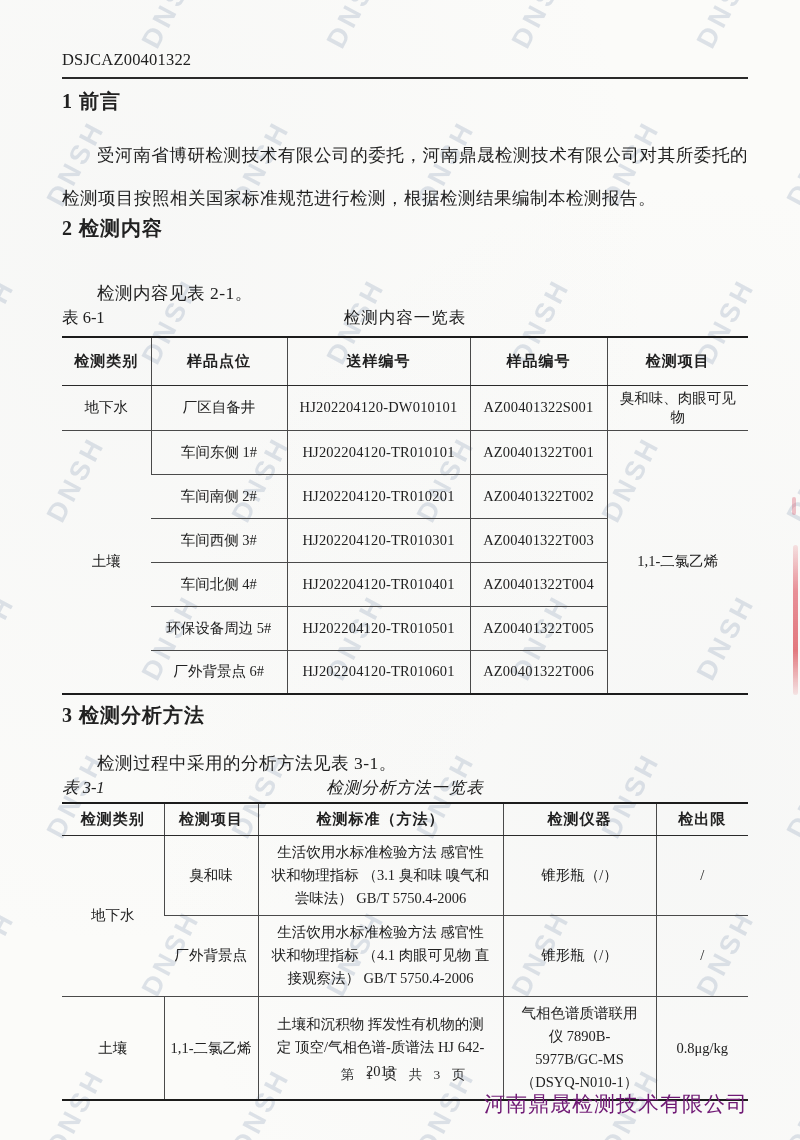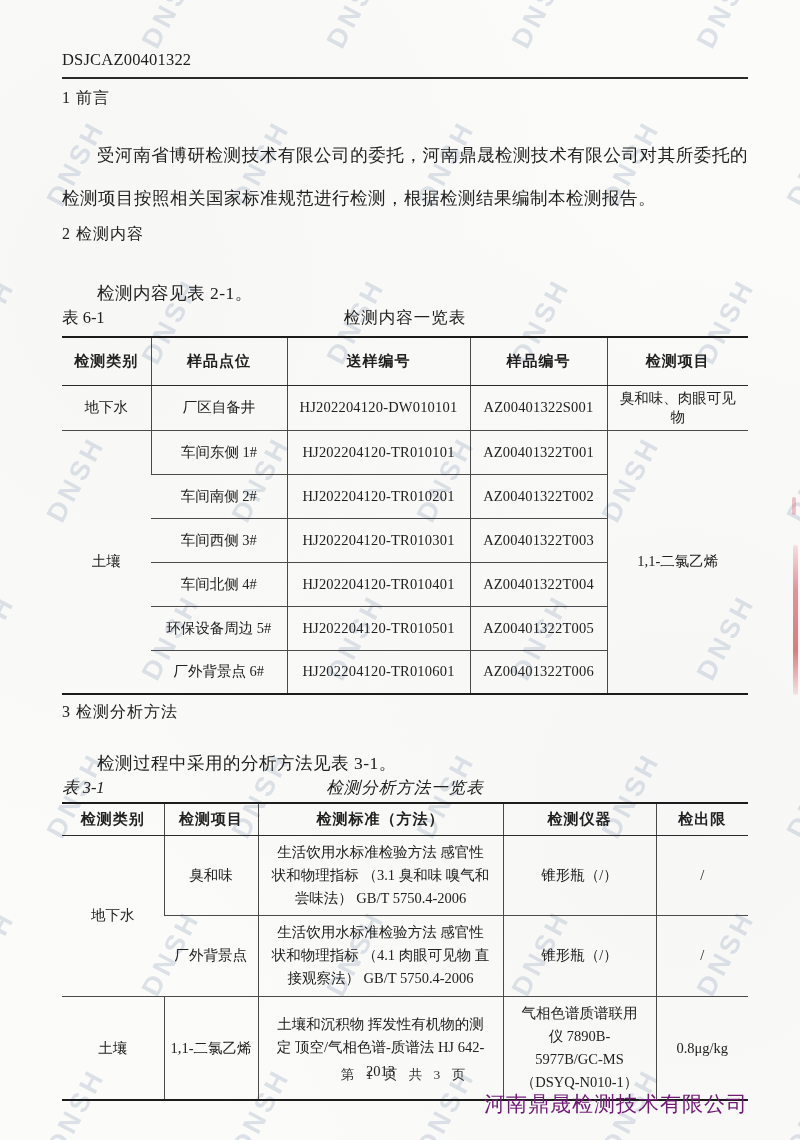--- a/index.html
+++ b/index.html
@@ -50,24 +50,24 @@
     top: 50px;
     display: flex; justify-content: space-between; align-items: flex-end;
     border-bottom: 2px solid #2a2a2a;
     padding-bottom: 7px;
     font-size: 16.5px;
   }
   .doc-header .left, .doc-header .right { letter-spacing: 0.2px; }
 
   .h-sec {
     position: absolute; left: 62px;
-    font-size: 16px; font-weight: normal; letter-spacing: 1px;
+    font-size: 20px; font-weight: bold; letter-spacing: 1px;
   }
   .h1 { top: 88px; }
-  .h2 { top: 224px; }
+  .h2 { top: 215px; }
   .h3 { top: 702px; }
 
   .para {
     position: absolute; left: 62px; width: 686px;
     font-size: 17.5px; line-height: 43px;
     text-indent: 2em; text-align: justify;
     letter-spacing: 0.5px;
   }
   .p1 { top: 134px; }
   .p2 { top: 272px; }

